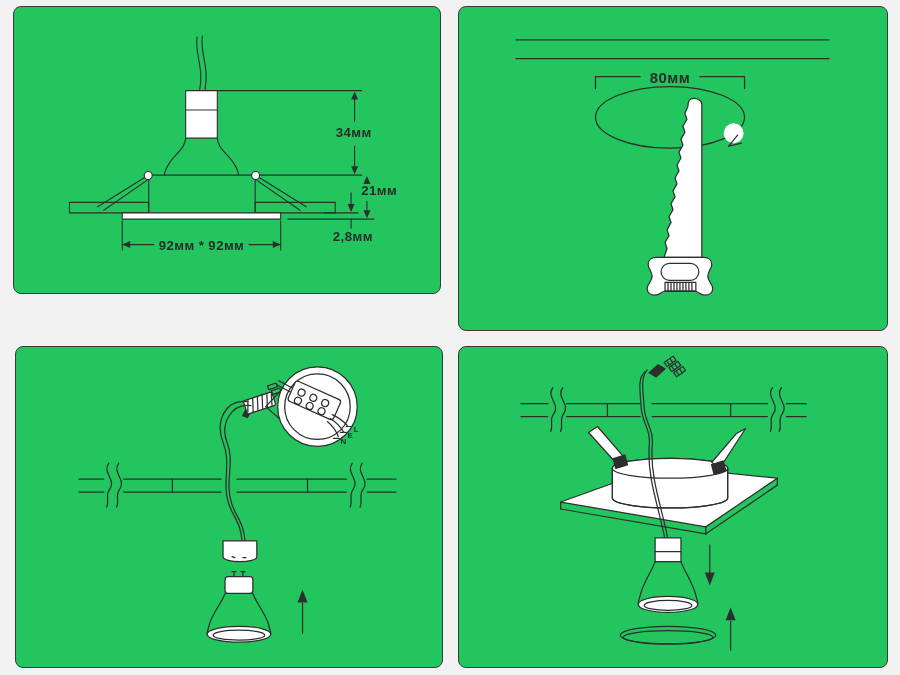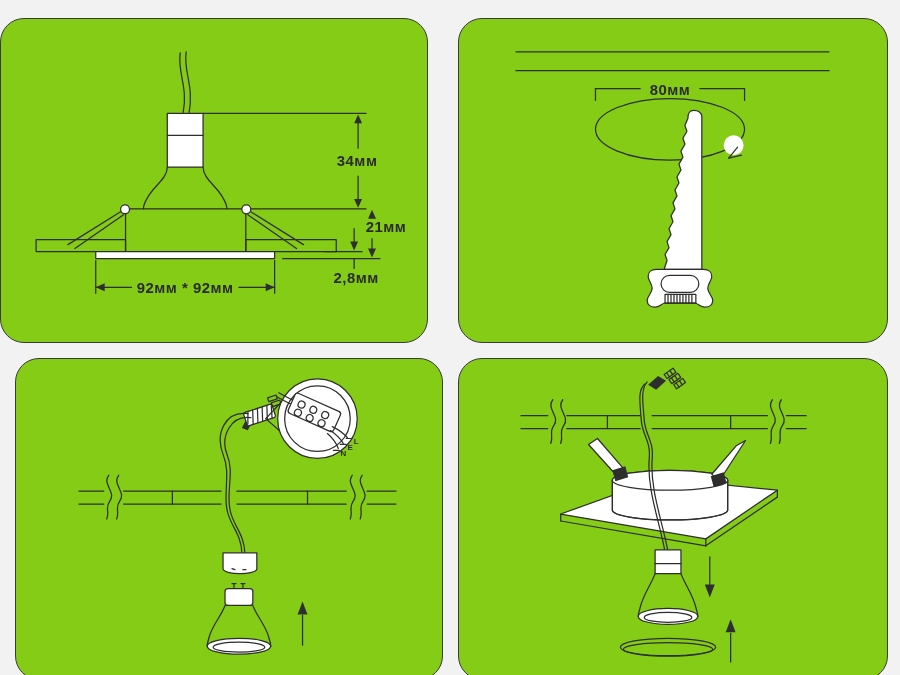--- a/index.html
+++ b/index.html
@@ -4,27 +4,26 @@
 <style>
   html,body{margin:0;padding:0;}
   body{
     width:900px;height:675px;position:relative;
     background:#f2f2f2;
     font-family:"Liberation Sans",sans-serif;
     overflow:hidden;
   }
   .panel{
     position:absolute;
-    background:#84cc16;
+    background:#22c55e;
     border:1.5px solid #3a3a3a;
-    border-radius:24px;
+    border-radius:8px;
     box-sizing:border-box;
-    margin-top:12px;
   }
-  #p1{left:0;top:6px;width:428px;height:325px;}
+  #p1{left:13px;top:6px;width:428px;height:288px;}
   #p2{left:458px;top:6px;width:430px;height:325px;}
   #p3{left:15px;top:346px;width:428px;height:322px;}
   #p4{left:458px;top:346px;width:430px;height:322px;}
   .panel svg{display:block;width:100%;height:100%;}
   svg line,svg path,svg rect,svg circle,svg ellipse,svg polygon,svg polyline{
     stroke:#2e2e2e;stroke-width:1.25;fill:none;stroke-linecap:round;stroke-linejoin:round;
   }
   svg .fillw{fill:#ffffff;}
   svg .filld{fill:#2e2e2e;stroke:none;}
   svg .mask{fill:#ffffff;stroke:none;}

